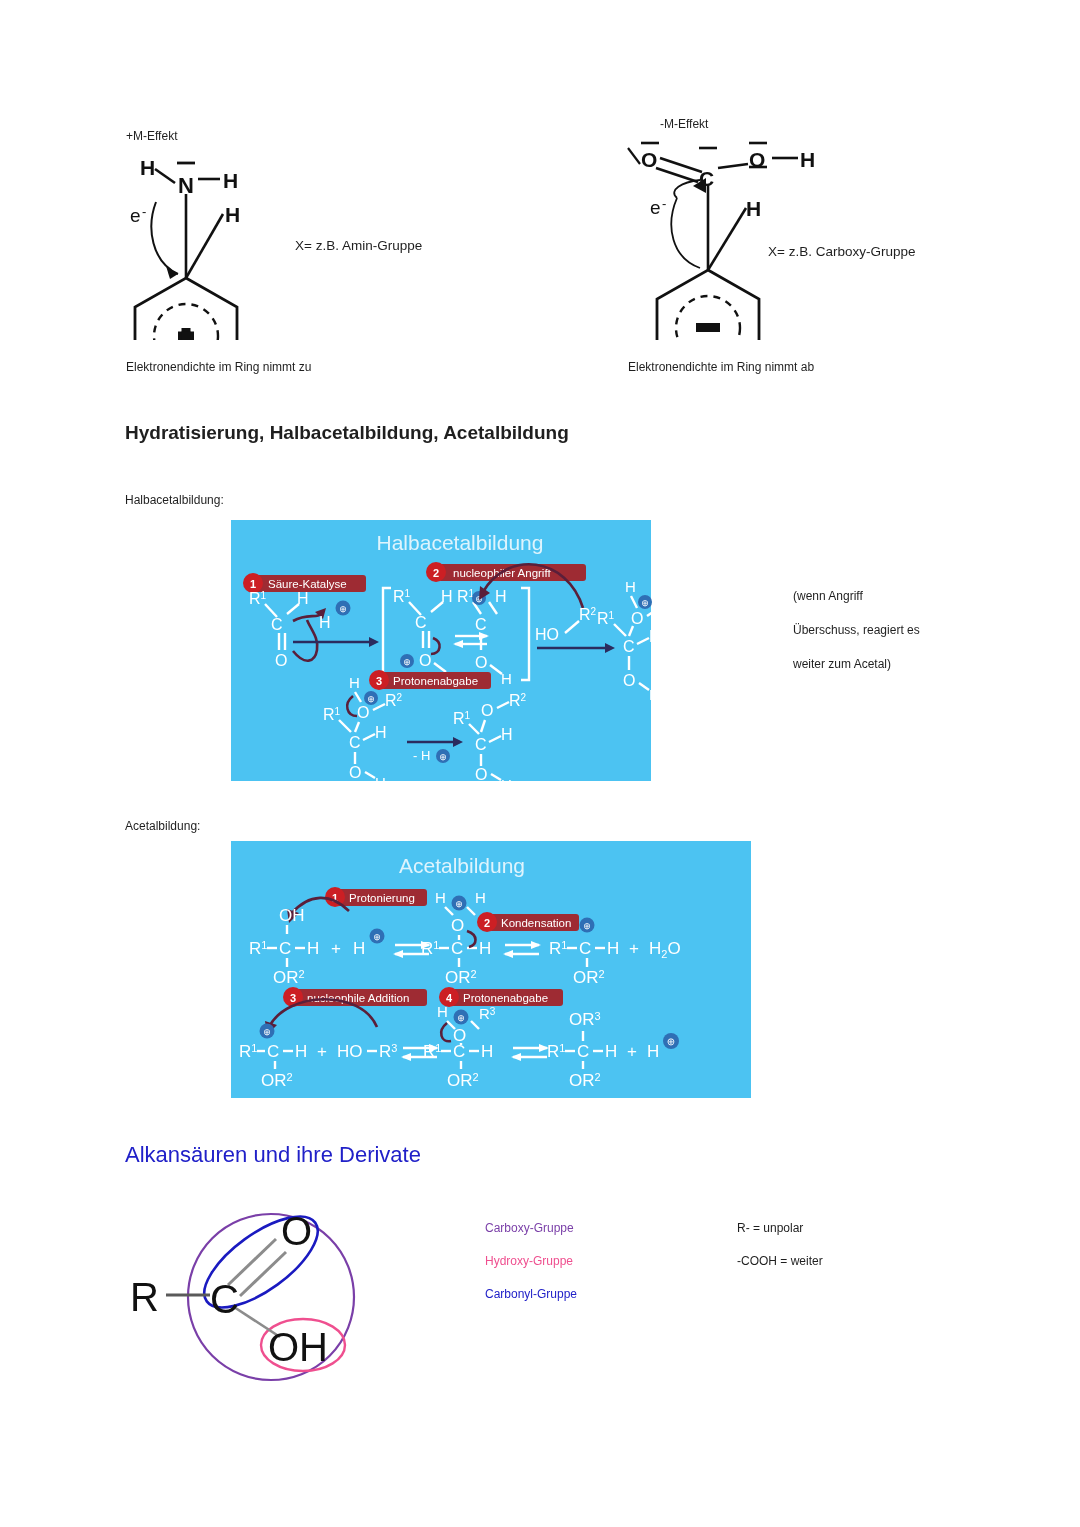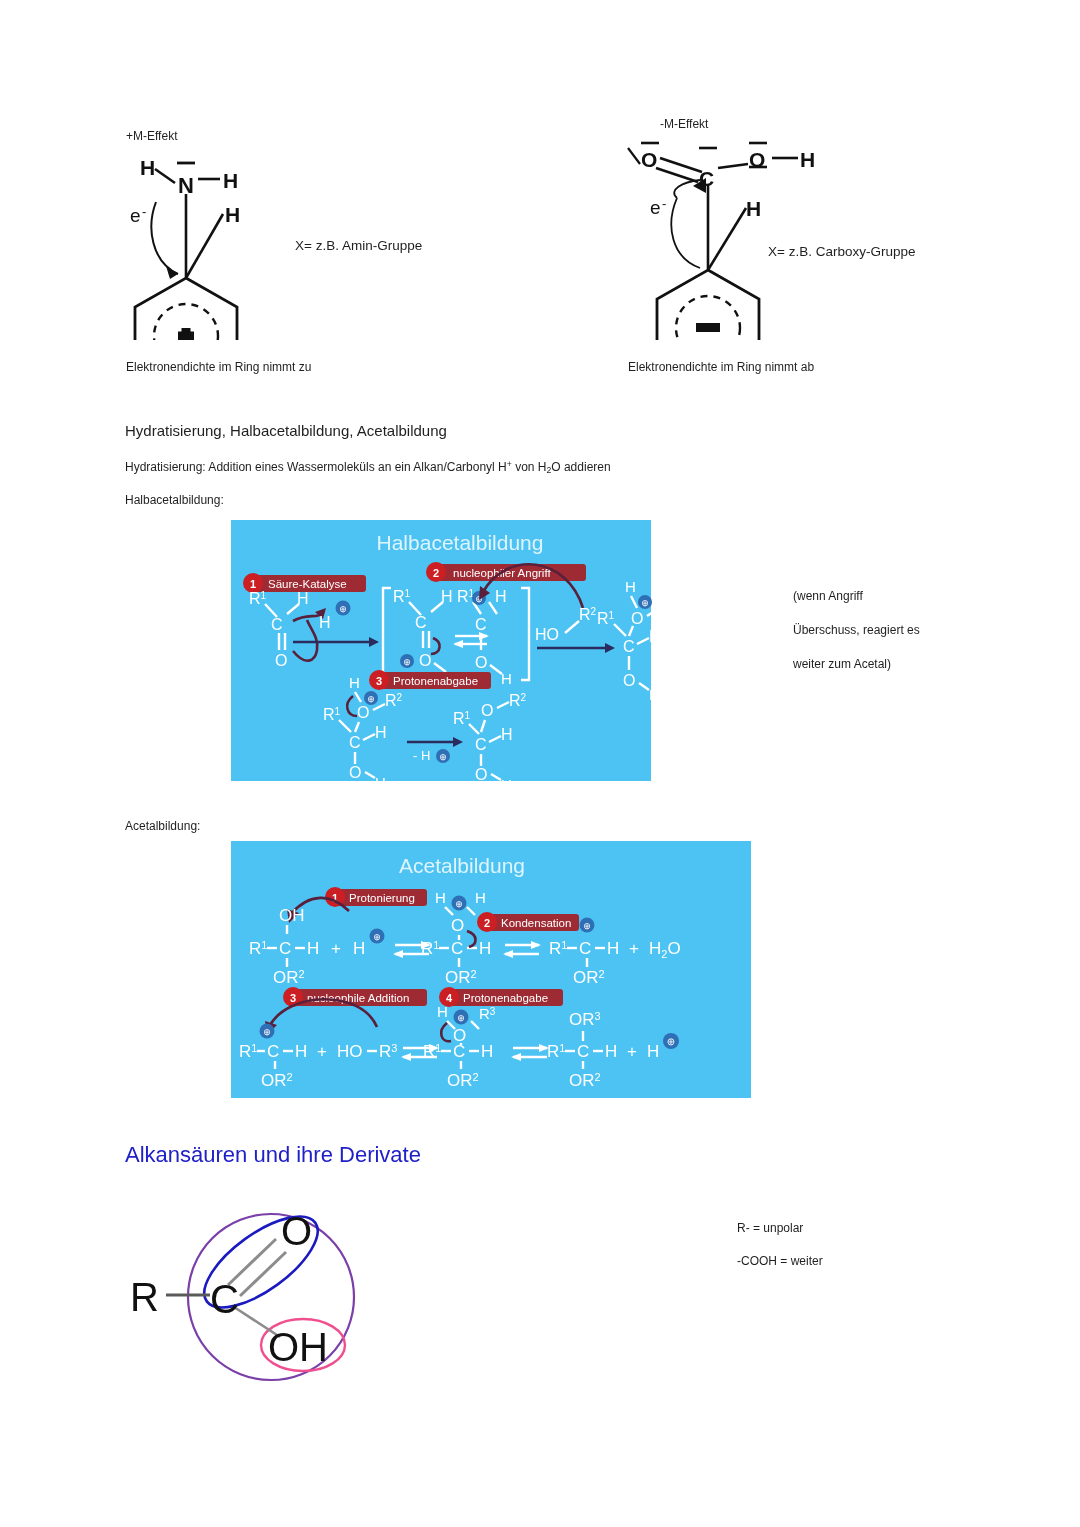--- a/index.html
+++ b/index.html
@@ -5,21 +5,21 @@
 <style>
   html,body{margin:0;padding:0;background:#ffffff;}
   body{
     width:1080px;height:1527px;position:relative;
     font-family:"Liberation Sans","DejaVu Sans",sans-serif;
     color:#1a1a1a;overflow:hidden;
   }
   .page{position:absolute;inset:0;background:#fff;}
   .abs{position:absolute;}
   .t{font-size:12px;line-height:1.35;color:#1f1f1f;white-space:nowrap;}
-  .h2{font-size:15px;color:#1f1f1f;white-space:nowrap;}
+  .h2{font-size:19px;color:#1f1f1f;white-space:nowrap;font-weight:bold;}
   .h2-blue{font-size:22px;color:#2020c8;white-space:nowrap;}
   .lbl{font-size:13.5px;color:#1f1f1f;white-space:nowrap;}
   sub{font-size:0.72em;vertical-align:-0.28em;}
   sup{font-size:0.72em;vertical-align:0.45em;}
 
   
   .bluebox{background:#4cc3f2;}
   .bluebox svg{display:block;}
 
   
@@ -122,23 +122,20 @@
   </div>
 
   <div class="abs" style="left:628px;top:357px;">
     <span class="t">Elektronendichte im Ring nimmt ab</span>
   </div>
 
   <div class="abs" style="left:125px;top:422px;">
     <span class="h2">Hydratisierung, Halbacetalbildung, Acetalbildung</span>
   </div>
 
-  <div class="abs t" style="left:125px;top:459px;">
-    <span>Hydratisierung: Addition eines Wassermoleküls an ein Alkan/Carbonyl H</span><sup>+</sup><span> von H</span><sub>2</sub><span>O addieren</span>
-  </div>
 
   <div class="abs" style="left:125px;top:490px;">
     <span class="t">Halbacetalbildung:</span>
   </div>
 
   <div class="abs bluebox" style="left:231px;top:520px;width:420px;height:261px;">
     <svg width="459" height="261" viewBox="0 0 459 261">
       <style>
         .wht{fill:#ffffff;font-family:"Liberation Sans",sans-serif;}
         .wln{stroke:#ffffff;stroke-width:2.4;fill:none;}
@@ -472,19 +469,24 @@
 
       <line x1="116" y1="112" x2="162" y2="142" stroke="#8c8c8c" stroke-width="2.6"></line>
 
       <text x="12" y="116" font-family="Liberation Sans, sans-serif" font-size="40" fill="#111">R</text>
       <text x="92" y="118" font-family="Liberation Sans, sans-serif" font-size="40" fill="#111">C</text>
       <text x="163" y="50" font-family="Liberation Sans, sans-serif" font-size="40" fill="#111">O</text>
       <text x="150" y="166" font-family="Liberation Sans, sans-serif" font-size="40" fill="#111">OH</text>
     </svg>
   </div>
 
+  <div class="abs" style="left:485px;top:1220px;">
+    <div class="t c-carboxy" style="margin-bottom:17px;">Carboxy-Gruppe</div>
+    <div class="t c-hydroxy" style="margin-bottom:17px;">Hydroxy-Gruppe</div>
+    <div class="t c-carbonyl">Carbonyl-Gruppe</div>
+  </div>
 
   <div class="abs" style="left:737px;top:1220px;">
     <div class="t" style="margin-bottom:17px;">R- = unpolar</div>
     <div class="t">-COOH = weiter</div>
   </div>
 
 </div>
 
 </body></html>

